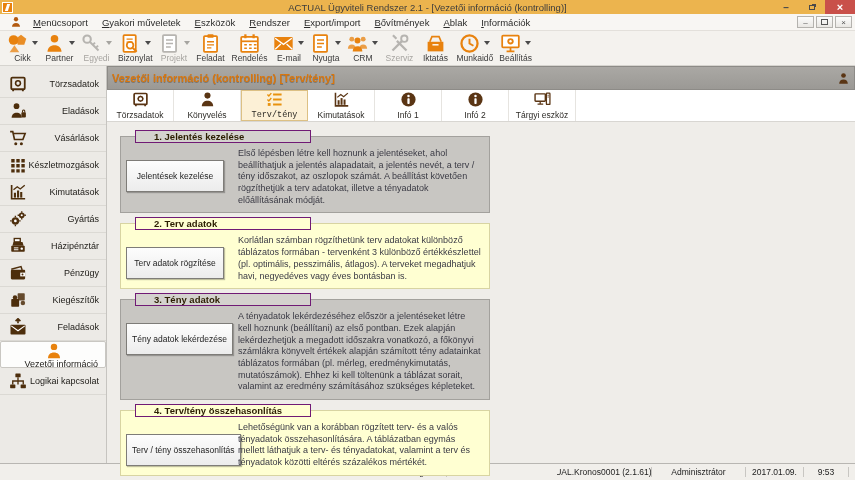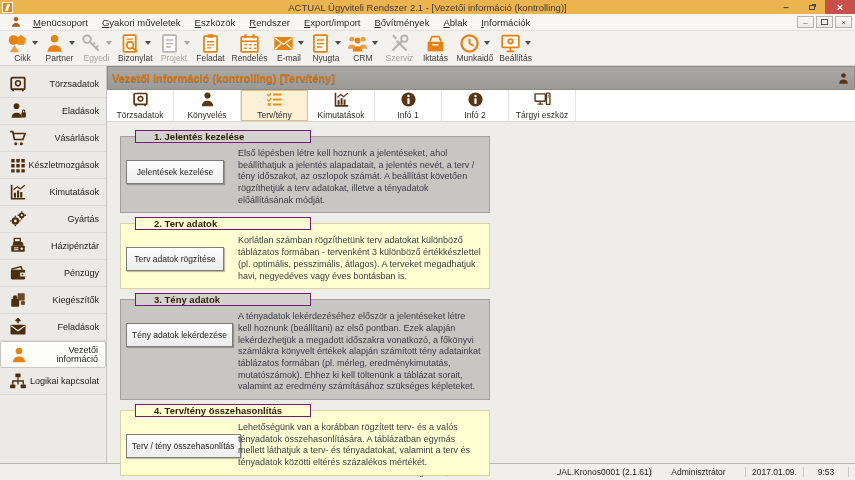--- a/index.html
+++ b/index.html
@@ -49,51 +49,51 @@
 
   
   .bodyrow { display:flex; height:397px; }
 
   
   .sidebar { width:107px; background:#eceae6; border-right:1px solid #c6c4c0; padding-top:5px; }
   .sbi { height:27px; display:flex; align-items:center; padding:0 7px 0 9px;
     border-bottom:1px solid #dbd9d4; }
   .sbi .ic { width:18px; height:18px; color:#4d2e0c; flex:none; }
   .sbi-label { margin-left:auto; font-size:9px; color:#23211d; text-align:right; line-height:1; }
-  .sbi.selected { background:#fdfdfc; border:1px solid #c9c7c2; border-radius:2px; }
+  .sbi.selected { background:#fdfdfc; border:1px solid #c9c7c2; border-radius:2px;flex-direction:column; }
   .sbi.selected .ic { color:#e8820e; }
 
   
   .main { flex:1; display:flex; flex-direction:column; background:#efede9; }
   .main-header { height:17px; background:linear-gradient(#aaa8a4,#9b9995); border:1px solid #8d8b87;
     display:flex; align-items:center; padding:11px 4px; }
   .mh-title { font-size:11px; font-weight:bold; color:#d8760e; text-shadow:0 1px 0 rgba(0,0,0,.25); }
   .mh-avatar { margin-left:auto; width:13px; height:13px; color:#5a3514; }
 
   
   .tabstrip { height:37px; background:#fff; border-bottom:1px solid #d8d6d2; display:flex; }
   .tab { width:67px; display:flex; flex-direction:column; align-items:center; justify-content:center;
     gap:2px; border-right:1px solid #e6e4e0; }
   .tab .ic { width:17px; height:17px; color:#5a3514; }
   .tab-label { font-size:8.5px; color:#2c2a26; white-space:nowrap; }
-  .tab.selected { background:#fcf0d6; border:1px solid #dcc084; }
+  .tab.selected { background:#fcf0d6; border:1px solid #dcc084;font-family:Liberation Mono, monospace; }
   .tab.selected .ic { color:#e8920e; }
 
   
   .content { flex:1; padding:14px 0 0 13px; }
   .section { width:370px; position:relative; display:flex; margin-bottom:10px;
     padding:11px 6px 6px 5px; border:1px solid; }
   .section.gray { background:#c8c6c2; border-color:#a3a19d; }
   .section.yellow { background:#ffffd2; border-color:#d8d4a2; }
   .sec-title { position:absolute; top:-7px; left:14px; width:176px; height:13px; line-height:12px;
     border:1px solid #701a75; font-size:9.5px; font-weight:bold; color:#2b1e02; padding-left:18px; }
   .section.gray .sec-title { background:#d4d2ce; }
   .section.yellow .sec-title { background:#ffffd2; }
   .sec-btn-col { width:112px; flex:none; padding-top:12px; }
-  .sec-btn { min-width:98px; height:24px; font-size:8.5px; color:#1c1c1c; white-space:nowrap;
+  .sec-btn { min-width:98px; height:32px; font-size:8.5px; color:#1c1c1c; white-space:nowrap;
     background:linear-gradient(#fdfdfd,#ececec); border:1px solid #7e7c78; box-shadow:1px 1px 1px rgba(0,0,0,.25);
     font-family:inherit; padding:0 5px; }
   .sec-text { flex:1; font-size:9px; line-height:1.3; color:#3a3a44; padding-right:2px; }
 
   
   .statusbar { height:17px; border-top:1px solid #b8b6b2; background:#f1efeb; display:flex;
     align-items:center; font-size:8.5px; color:#222; }
   .sb-cell { border-right:1px solid #c8c6c2; display:flex; align-items:center; justify-content:center;
     white-space:nowrap; overflow:hidden; padding:0 3px; }
   .c0{width:315px;} .c1{width:132px;} .c2{width:110px;} .c3{width:95px;}

